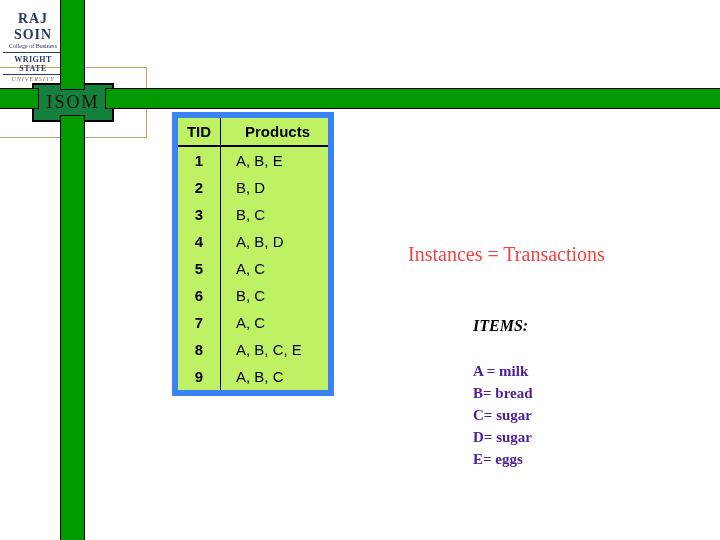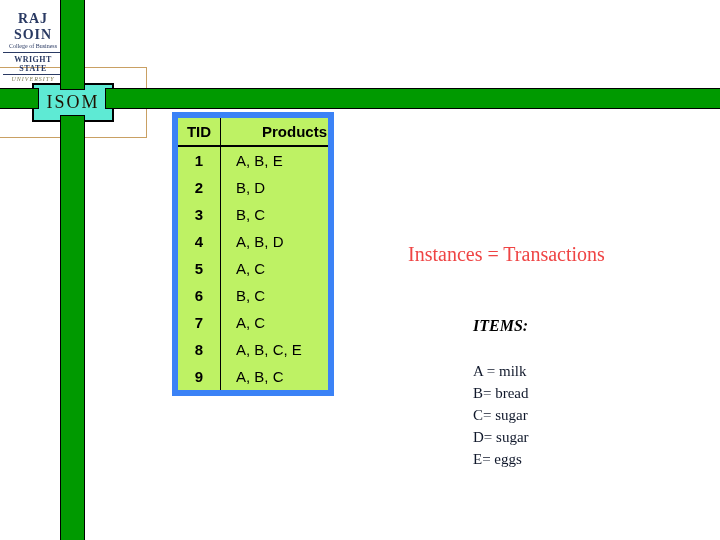--- a/index.html
+++ b/index.html
@@ -28,59 +28,59 @@
   
   .vbar{position:absolute;left:60px;width:23px;background:#009a00;border:1px solid #000;z-index:3;}
   .vbar.top{top:-2px;height:90px;}
   .vbar.bottom{top:115px;height:430px;}
   .hbar{position:absolute;top:88px;height:19px;background:#009a00;border:1px solid #000;z-index:3;}
   .hbar.left{left:-2px;width:39px;}
   .hbar.right{left:105px;width:620px;}
   
   .isom{
     position:absolute;left:32px;top:83px;width:78px;height:35px;
-    background:#5eead4;border:2px solid #000;z-index:2;
+    background:#15803d;border:2px solid #000;z-index:2;
     display:flex;align-items:center;justify-content:center;
     font-family:"Liberation Serif",serif;font-size:18px;letter-spacing:2px;color:#201000;
   }
   
   .title{
     position:absolute;left:157px;top:30px;width:540px;
     font-size:30px;color:#1f9d2f;z-index:2;white-space:nowrap;
   }
   
   .tx-table{
     position:absolute;left:172px;top:112px;z-index:2;
     border-collapse:collapse;background:#bef264;
     border:6px solid #3b82f6;
     font-size:15px;color:#000;
   }
   .tx-table th{
     font-weight:bold;height:25px;border-bottom:2px solid #000;
-    text-align:right;
+    text-align:center;
   }
   .tx-table th.c-tid{width:40px;text-align:center;border-right:1px solid #000;}
   .tx-table th.c-prod{width:99px;padding-left:7px;}
   .tx-table td{height:25px;}
   .tx-table td.c-tid{text-align:center;font-weight:bold;border-right:1px solid #000;}
   .tx-table td.c-prod{padding-left:15px;}
   
   .instances{
     position:absolute;left:408px;top:243px;
     font-family:"Liberation Serif",serif;font-size:20px;color:#ef4444;z-index:2;
     white-space:nowrap;
   }
   .items-heading{
     position:absolute;left:473px;top:317px;
     font-family:"Liberation Serif",serif;font-size:16px;font-weight:bold;font-style:italic;
     color:#000;z-index:2;
   }
   .items-list{
     position:absolute;left:473px;top:360px;
-    font-family:"Liberation Serif",serif;font-size:15px;font-weight:normal;color:#0f172a;
+    font-family:"Liberation Serif",serif;font-size:15px;font-weight:bold;color:#4c1d95;
     line-height:22px;z-index:2;
   }
 </style>
 </head>
 <body>
 
 <div class="slide">
 
   <div class="frame-box"></div>
 

